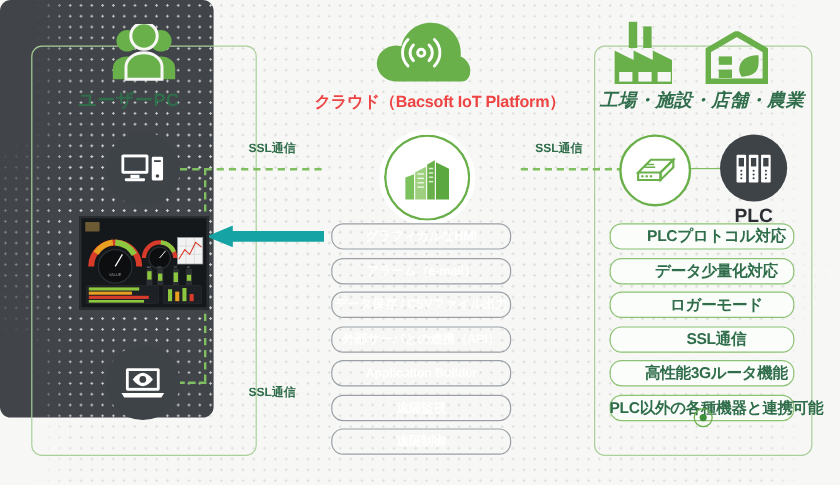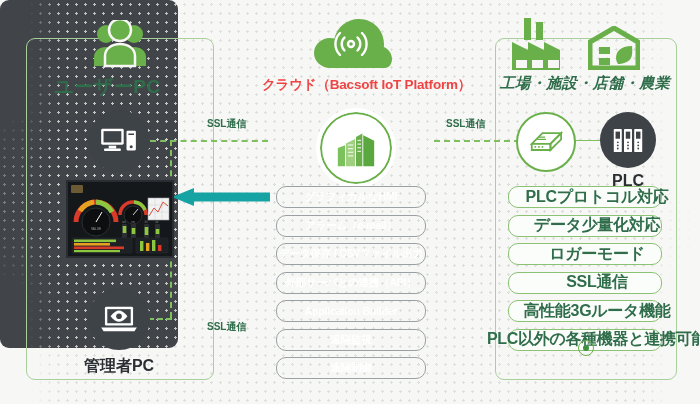--- a/index.html
+++ b/index.html
@@ -36,21 +36,21 @@
   #panel-cloud{
     left:262px;top:30px;width:178px;height:348px;
     background:#414549;border:none;border-radius:9px;
   }
 
   
   .heading{
     position:absolute;text-align:center;color:#2f6d4b;font-weight:bold;
     letter-spacing:.5px;white-space:nowrap;
   }
-  #h-user{left:26px;top:74px;width:163px;font-size:19px;}
+  #h-user{left:26px;top:74px;width:163px;font-size:15px;}
   #h-field{left:485px;top:74px;width:200px;font-size:15px;font-style:italic;}
   #h-cloud{
     left:262px;top:76px;width:178px;color:#ef4444;font-size:13.5px;font-weight:bold;
     letter-spacing:-.2px;
   }
 
   
   .circle{
     position:absolute;border-radius:50%;display:flex;align-items:center;justify-content:center;
   }
@@ -104,21 +104,21 @@
     border-radius:10px;white-space:nowrap;
   }
   #cloud-list{position:absolute;left:276px;top:186px;width:150px;}
   #cloud-list .pill{
     position:relative;margin-bottom:6.5px;border:1px solid #9aa0a5;color:#ffffff;
     font-size:10.5px;font-weight:bold;letter-spacing:-.2px;height:20px;
   }
   #right-list{position:absolute;left:508px;top:186px;width:154px;}
   #right-list .pill{
     position:relative;margin-bottom:6.5px;border:1px solid #8cc273;color:#2f6d4b;
-    background:#fbfdfa;font-size:16px;font-weight:bold;letter-spacing:-.3px;height:20px;padding-left:24px;
+    background:#fbfdfa;font-size:13px;font-weight:bold;letter-spacing:-.3px;height:20px;padding-left:24px;
   }
   #dot-marker{
     position:absolute;left:578px;top:340px;width:14px;height:14px;border-radius:50%;
     border:1.5px solid #6ab04a;display:flex;align-items:center;justify-content:center;
   }
   #dot-marker i{width:6px;height:6px;border-radius:50%;background:#3f8f3f;display:block;}
 
   .cap{
     position:absolute;text-align:center;color:#2b2f33;font-size:16px;font-weight:bold;white-space:nowrap;
   }
@@ -250,21 +250,20 @@
           <circle cx="18" cy="20.5" r="1"></circle>
           <circle cx="18" cy="24" r="1"></circle>
         <circle cx="29.5" cy="17" r="1"></circle>
           <circle cx="29.5" cy="20.5" r="1"></circle>
           <circle cx="29.5" cy="24" r="1"></circle>
       </g>
     </svg>
   </div>
 
   <div class="cap" id="cap-plc">PLC</div>
-  <div class="cap" id="cap-admin">管理者PC</div>
 
   <div class="circle" id="ic-building">
     <svg viewBox="0 0 48 44" width="44" height="40">
       <path d="M4 42V22l8-3v23z" fill="#7cc25c"></path>
       <path d="M13 42V17l10-5v30z" fill="#9ed07f"></path>
       <path d="M24 42V10l7-4v36z" fill="#6ab04a"></path>
       <path d="M32 42V8l12 6v28z" fill="#5aa83f"></path>
       <g fill="#ffffff" opacity=".75">
         <rect x="15" y="18" width="6" height="1.4"></rect>
           <rect x="15" y="22" width="6" height="1.4"></rect>

